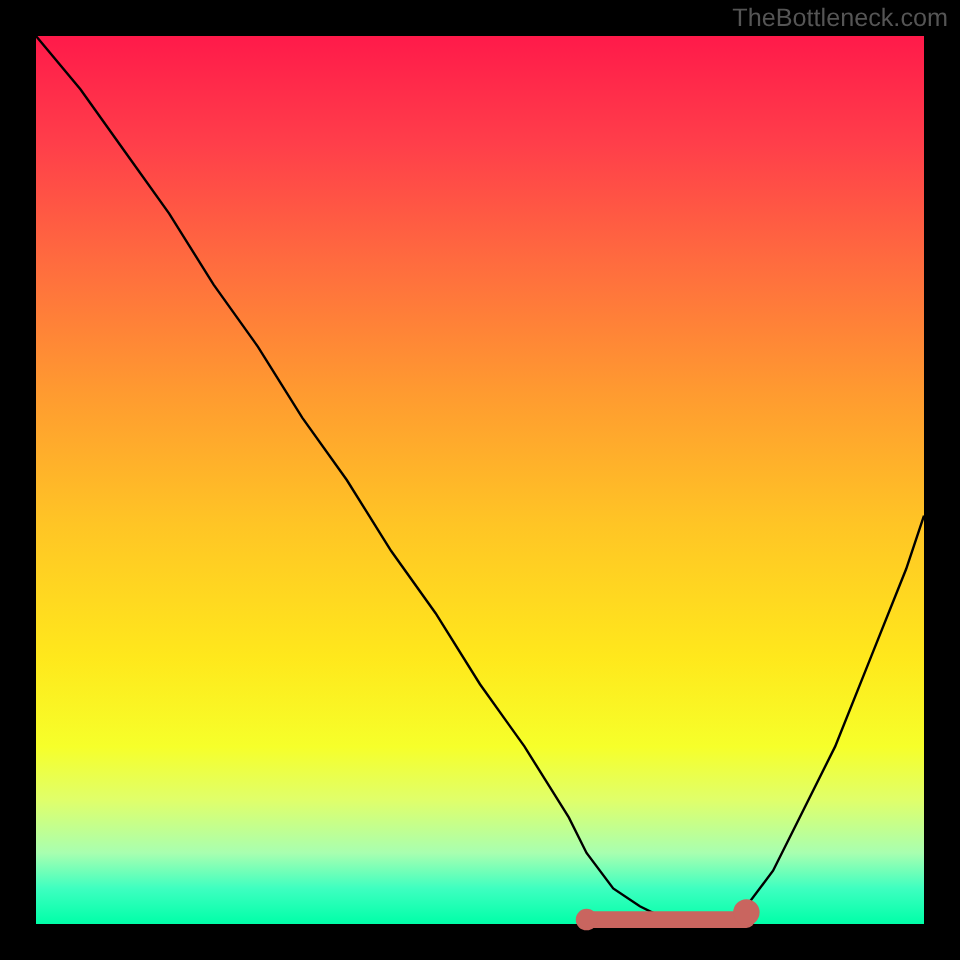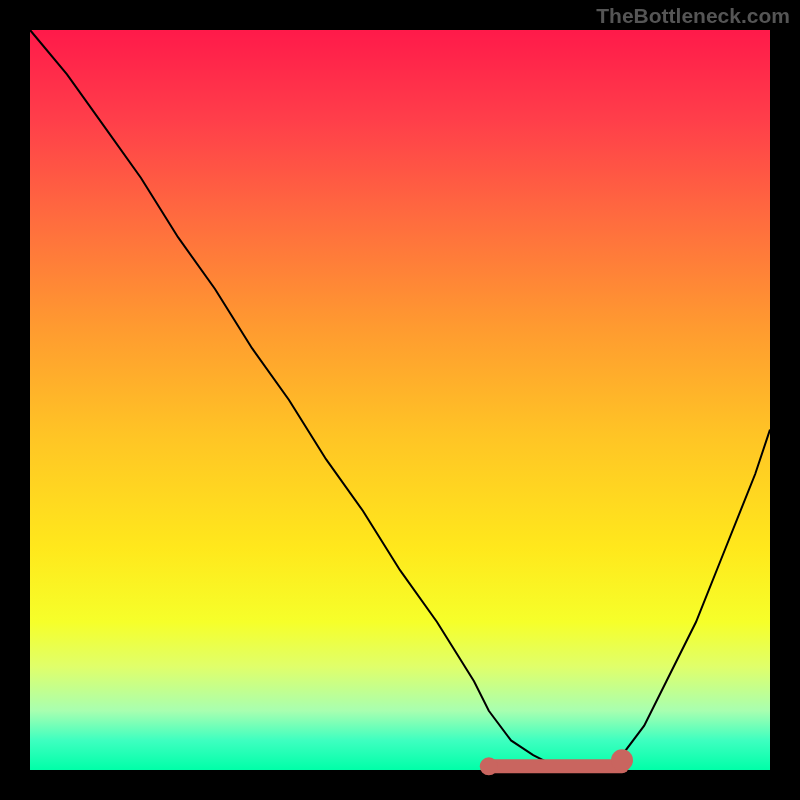--- a/index.html
+++ b/index.html
@@ -11,21 +11,20 @@
     position: relative;
     font-family: Arial, sans-serif;
   }
   .watermark {
     position: absolute;
     top: 4px;
     right: 10px;
     color: #555;
     font-size: 21px;
     z-index: 10;
-    font-weight: bold;
   }
   .plot-area {
     position: absolute;
     left: 30px;
     top: 30px;
     width: 740px;
     height: 740px;
     background: linear-gradient(to bottom,
       #ff1a4a 0%,
       #ff3e4a 12%,

